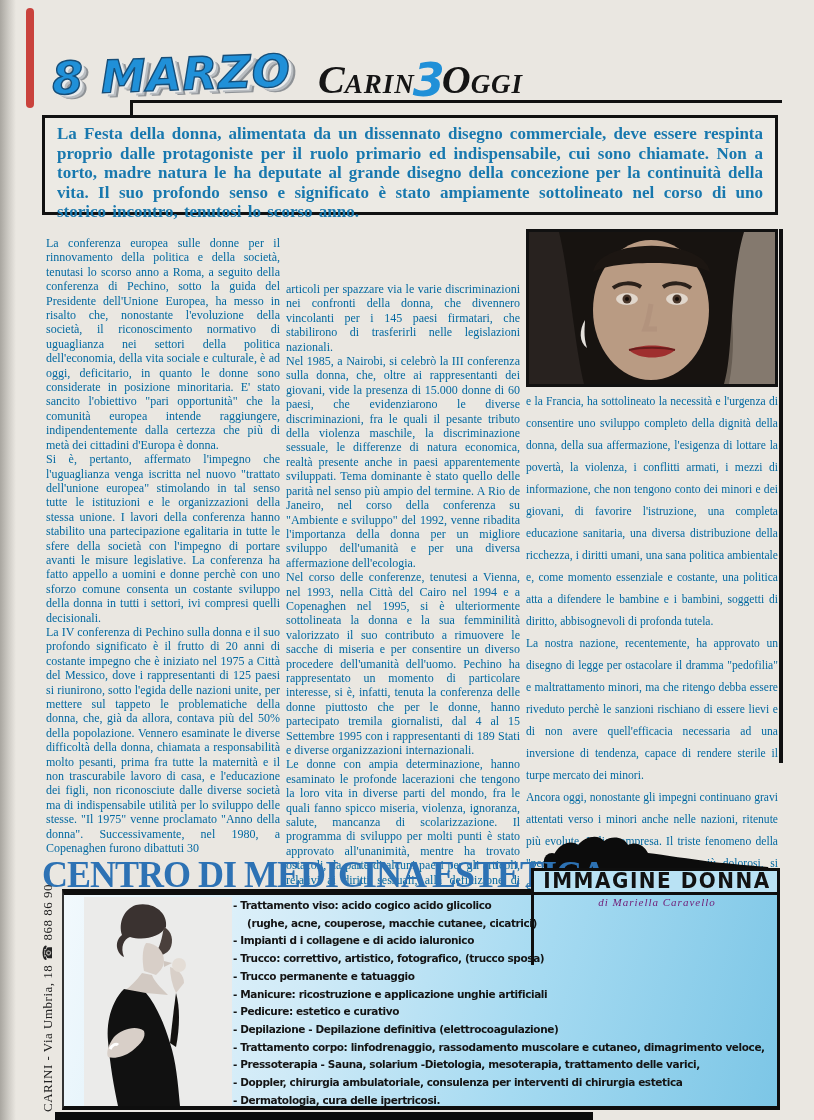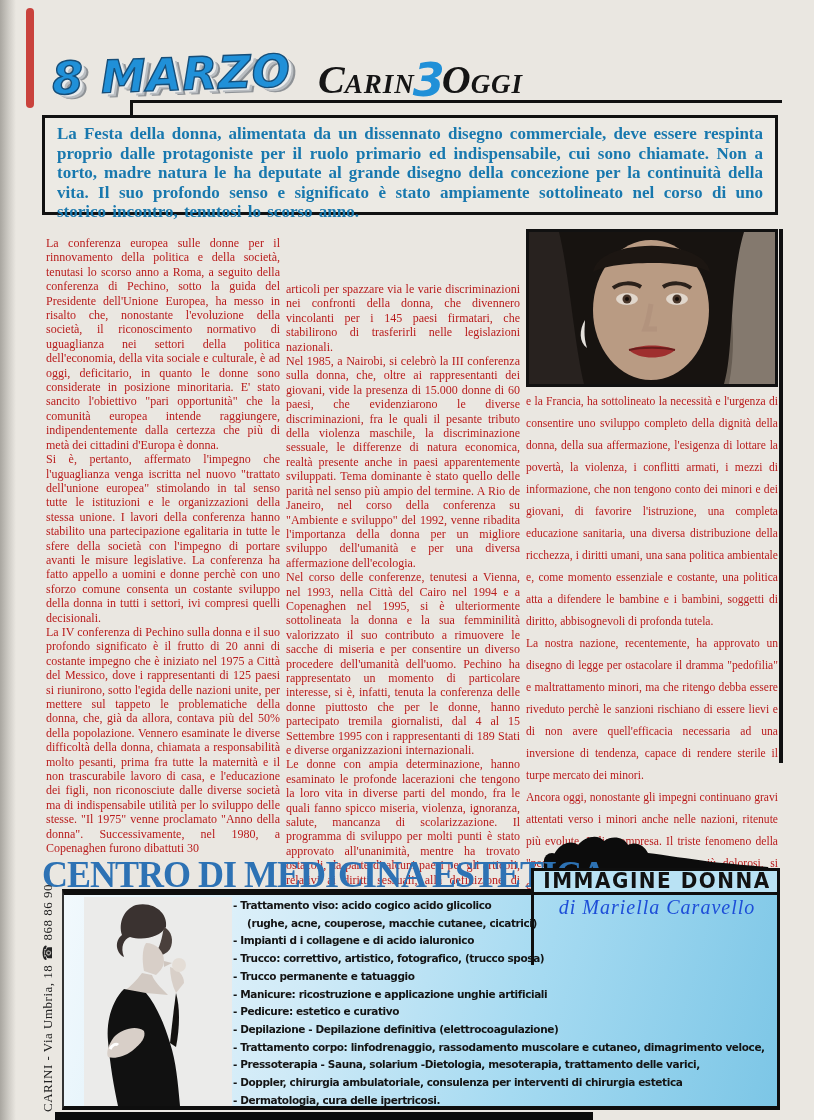--- a/index.html
+++ b/index.html
@@ -21,21 +21,21 @@
   .lg-sm{font-size:27px;letter-spacing:1px;}
   .lg-3{font-size:46px;color:#2090d8;font-family:"DejaVu Sans",sans-serif;
        font-weight:900;margin:0 -3px 0 -2px;position:relative;top:3px;}
   .header-rule{position:absolute;left:130px;top:100px;width:652px;height:3px;background:#111;}
   .header-step{position:absolute;left:130px;top:100px;width:3px;height:17px;background:#111;}
   .intro-box{position:absolute;left:42px;top:115px;width:736px;height:100px;
        border:3px solid #111;background:#eceae4;box-sizing:border-box;padding:6px 12px 0 12px;}
   .intro-box p{margin:0;font-weight:700;font-size:17px;line-height:19.5px;color:#1878ae;
        text-align:justify;word-spacing:2px;}
   
-  .col{position:absolute;top:236px;width:234px;text-align:justify;color:#b91c1c;
+  .col{position:absolute;top:236px;width:234px;text-align:justify;color:#0369a1;
        font-size:12px;line-height:14.4px;}
   .col p{margin:0;}
   .col1{left:46px;}
   .col2{left:286px;margin-top:46px;}
   .photo-frame{position:absolute;left:526px;top:229px;width:252px;height:158px;
        border:3px solid #111;box-sizing:border-box;background:#222;}
   .photo-frame svg{display:block;width:100%;height:100%;}
   .col3{left:526px;top:391px;width:252px;font-size:11.6px;line-height:22px;}
   .signature{font-weight:700;text-align:right;font-size:12.5px;margin-top:6px;letter-spacing:.5px;}
   .right-rule{position:absolute;left:779px;top:229px;width:4px;height:534px;background:#111;}
@@ -51,21 +51,21 @@
   .panel-ext{position:absolute;left:531px;top:868px;width:249px;height:24px;
        background:#b9e2f4;border-top:3px solid #0e0e0e;border-left:3px solid #0e0e0e;
        border-right:3px solid #0e0e0e;box-sizing:border-box;}
   .panel-divider{position:absolute;left:531px;top:868px;width:3px;height:97px;background:#0e0e0e;}
   .ad-photo{position:absolute;left:84px;top:897px;width:148px;height:209px;background:#ececec;}
   .ad-photo svg{display:block;width:100%;height:100%;}
   .immagine-title{position:absolute;left:538px;top:869px;width:238px;text-align:center;
        font-family:"DejaVu Sans",sans-serif;font-weight:900;font-size:20px;letter-spacing:1.5px;
        color:#121212;transform:scaleY(1.05);white-space:nowrap;}
   .immagine-owner{position:absolute;left:538px;top:896px;width:238px;text-align:center;
-       font-style:italic;font-size:20px;color:#1d4ed8;letter-spacing:1px;}
+       font-style:italic;font-size:11px;color:#701a75;letter-spacing:1px;}
   .services{position:absolute;left:233px;top:897px;width:545px;
        font-family:"DejaVu Sans",sans-serif;font-weight:700;font-size:10.5px;
        letter-spacing:-0.4px;color:#141414;line-height:17.7px;}
   .services .indent{padding-left:14px;}
   
   .vert-address{position:absolute;left:40px;top:1112px;width:222px;white-space:nowrap;
        transform:rotate(-90deg);transform-origin:0 0;font-size:13px;color:#222;
        font-family:"Liberation Serif","DejaVu Sans",serif;letter-spacing:.5px;}
   .bottom-bar{position:absolute;left:55px;top:1112px;width:538px;height:8px;background:#0b0b0b;}
 </style>

